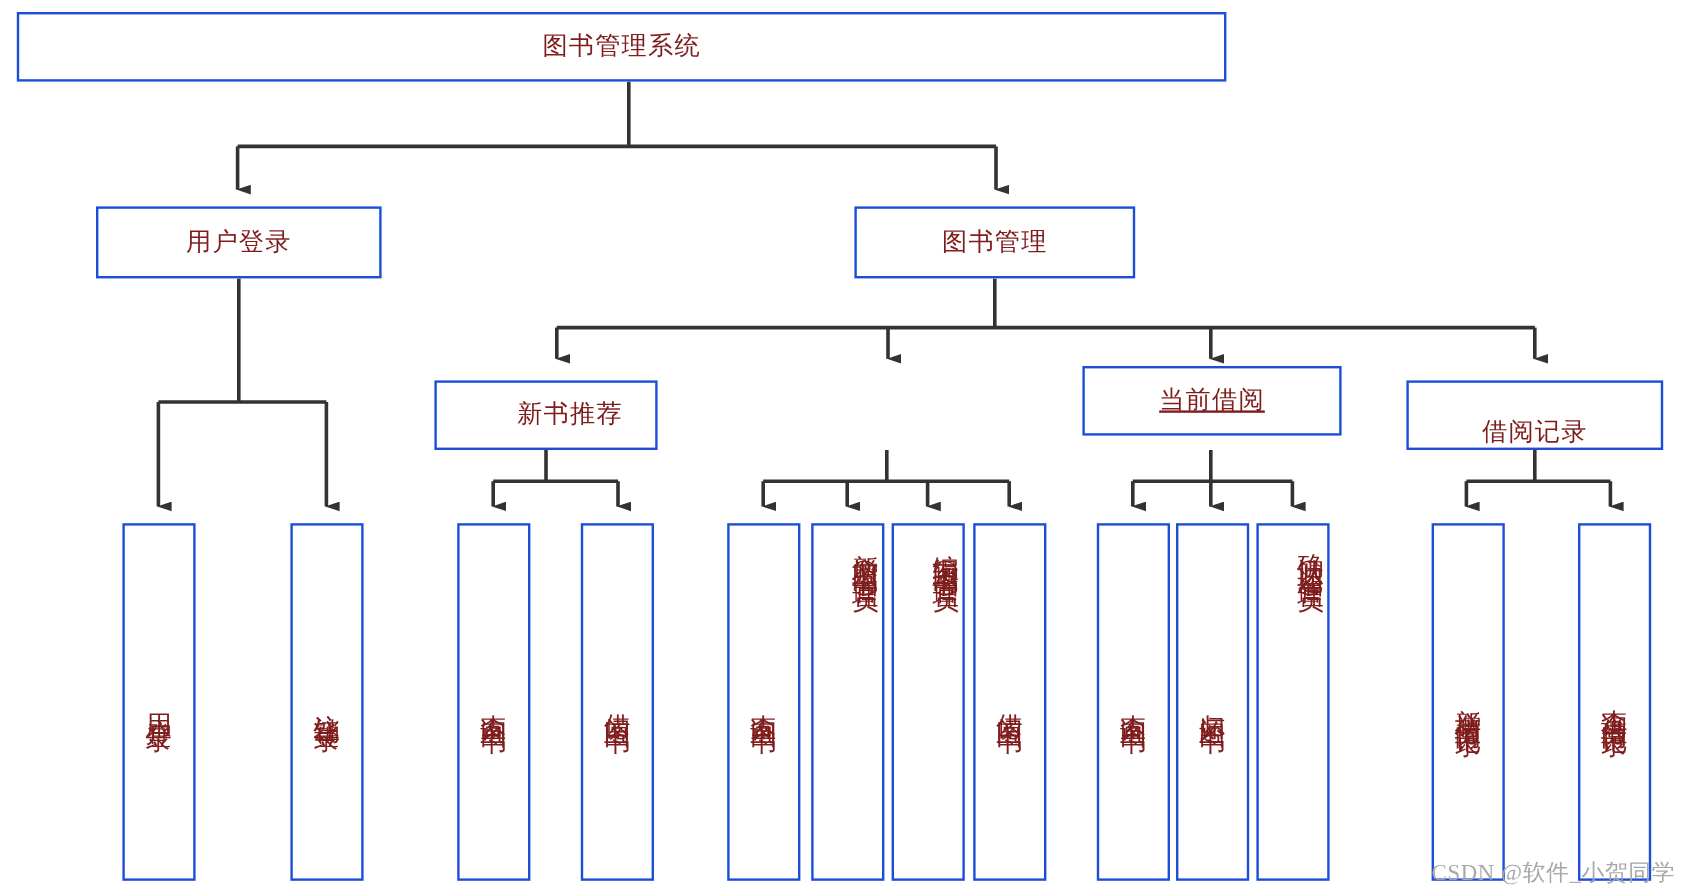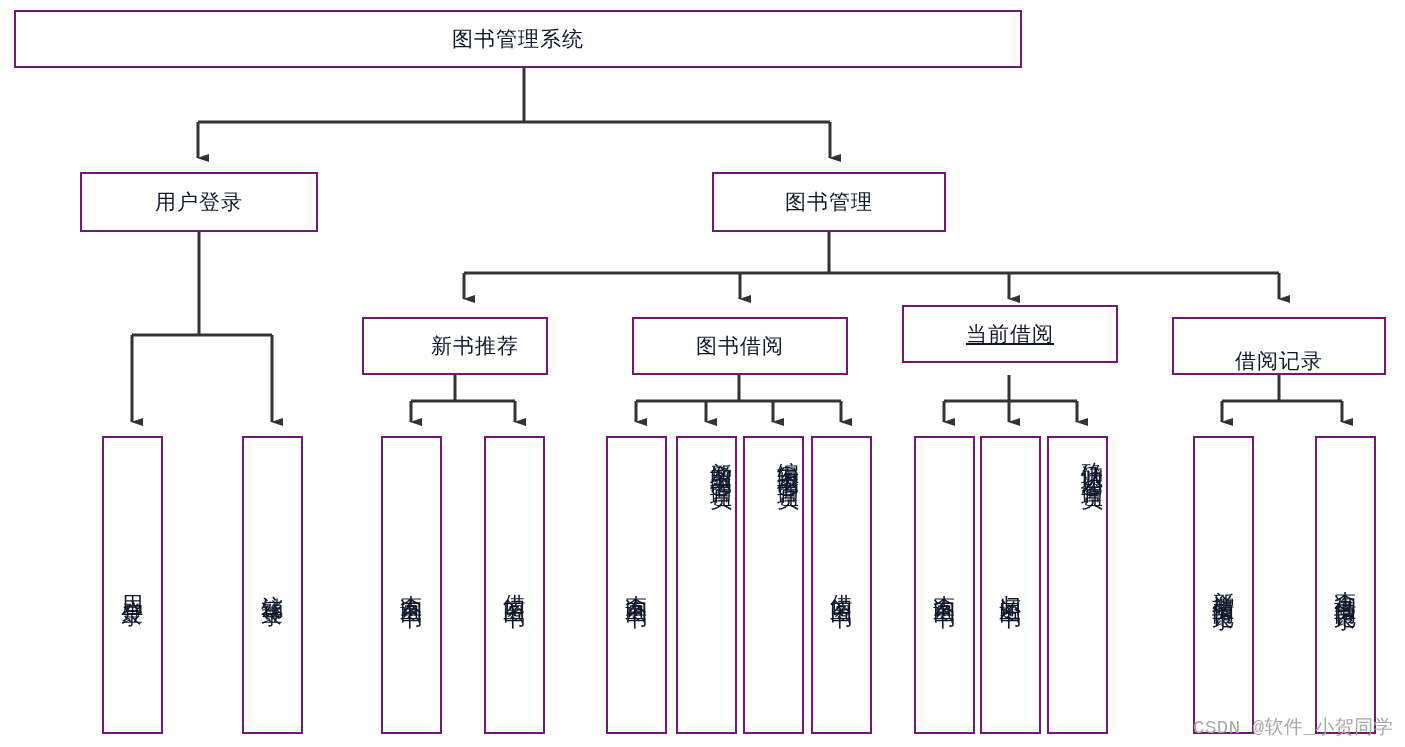--- a/index.html
+++ b/index.html
@@ -22,26 +22,26 @@
     position: absolute;
     left: 0;
     top: 0;
     width: 1405px;
     height: 747px;
     pointer-events: none;
   }
   .node {
     position: absolute;
     box-sizing: border-box;
-    border: 2px solid #701a75;
+    border: 2px solid #1d4ed8;
     background: #ffffff;
     display: flex;
     align-items: center;
     justify-content: center;
-    color: #0f172a;
+    color: #7f1d1d;
   }
   .node.h {
     font-size: 21px;
     letter-spacing: 1px;
     line-height: 1.2;
   }
   .node.v {
     writing-mode: vertical-rl;
     text-orientation: upright;
     font-size: 22px;
@@ -60,21 +60,21 @@
     align-items: center;
     justify-content: center;
     padding-top: 0;
   }
   .watermark {
     position: absolute;
     font-size: 19px;
     color: #a8a8a8;
     letter-spacing: 0.5px;
     white-space: nowrap;
-    font-family: Liberation Mono, monospace;
+    font-family: Liberation Serif, serif;
   }
 </style>
 </head>
 <body>
 
 <div id="canvas">
 
   <svg id="edges" viewBox="0 0 1405 747" xmlns="http://www.w3.org/2000/svg">
     <defs>
       <marker id="arw" markerWidth="10" markerHeight="12" refX="4" refY="11" orient="auto" markerUnits="userSpaceOnUse">
@@ -132,23 +132,20 @@
   <div class="node h" style="left:80px; top:172px; width:238px; height:60px;">
     <span>用户登录</span>
   </div>
   <div class="node h" style="left:712px; top:172px; width:234px; height:60px;justify-content:center;">
     <span>图书管理</span>
   </div>
 
   <div class="node h" style="left:362px; top:317px; width:186px; height:58px;padding-left:40px;">
     <span>新书推荐</span>
   </div>
-  <div class="node h" style="left:632px; top:317px; width:216px; height:58px;">
-    <span>图书借阅</span>
-  </div>
   <div class="node h" style="left:902px; top:305px; width:216px; height:58px;text-decoration:underline;">
     <span>当前借阅</span>
   </div>
   <div class="node h" style="left:1172px; top:317px; width:214px; height:58px;align-items:flex-end;">
     <span>借阅记录</span>
   </div>
 
   <div class="node v mid" style="left:102px; top:436px; width:61px; height:298px;">
     <span>用户登录</span>
   </div>

